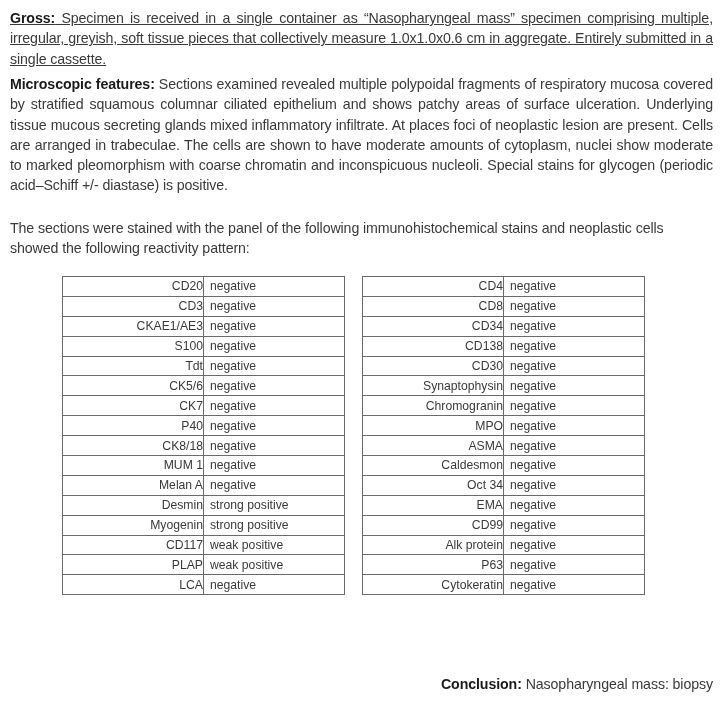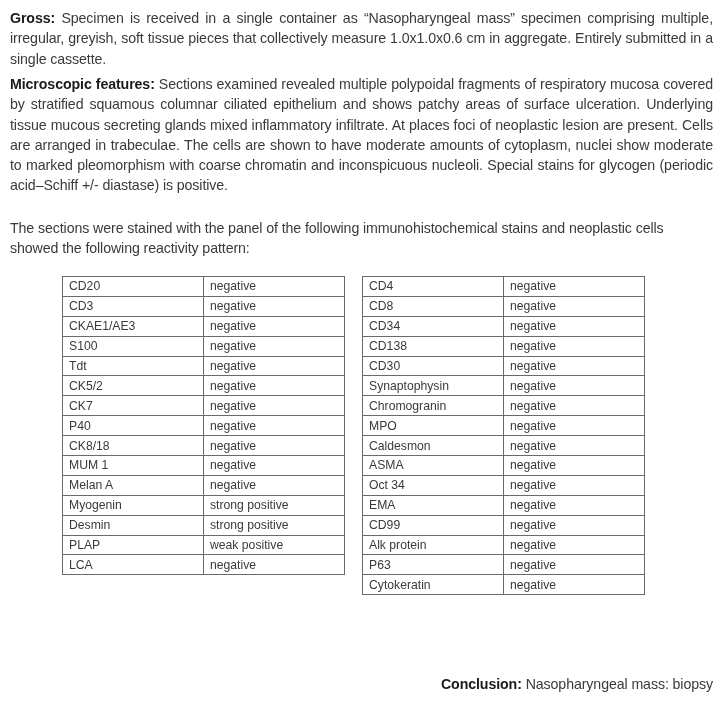--- a/index.html
+++ b/index.html
@@ -1,27 +1,27 @@
 <!DOCTYPE html>
 <html><head>
 <meta charset="utf-8">
 <style>
   html, body { margin: 0; padding: 0; background: #ffffff; }
   body { width: 723px; height: 725px; position: relative; overflow: hidden;
          font-family: "Liberation Sans", "DejaVu Sans", sans-serif; color: #3a3a3a; }
   .para { position: absolute; left: 10px; width: 703px; font-size: 14.2px; line-height: 20.3px;
           text-align: justify; letter-spacing: -0.1px; }
   .para b { color: #1a1a1a; font-weight: bold; }
-  #gross { top: 8px; }
+  #gross { top: 8px; text-decoration: underline; }
   #micro { top: 74px; }
   #intro { top: 218px; text-align: left; }
   #conclusion { top: 674px; text-align: right; }
   table.ihc { position: absolute; border-collapse: collapse; font-size: 12.2px; color: #3a3a3a; }
   table.ihc td { border: 1.3px solid #6a6a6a; height: 18.9px; padding: 0 0 0 6px; line-height: 18px; white-space: nowrap; }
-  table.ihc td.marker { width: 134px; }
+  table.ihc td.marker { width: 134px; text-align: right; }
   table.ihc td.result { width: 134px; }
   #table-left { left: 62px; top: 276px; }
   #table-right { left: 362px; top: 276px; padding-left: 40px; }
 </style>
 </head>
 <body>
 
 <div class="para" id="gross"><b>Gross:</b><span> Specimen is received in a single container as “Nasopharyngeal mass” specimen comprising multiple, irregular, greyish, soft tissue pieces that collectively measure 1.0x1.0x0.6 cm in aggregate. Entirely submitted in a single cassette.</span></div>
 
 <div class="para" id="micro"><b>Microscopic features:</b><span> Sections examined revealed multiple polypoidal fragments of respiratory mucosa covered by stratified squamous columnar ciliated epithelium and shows patchy areas of surface ulceration. Underlying tissue mucous secreting glands mixed inflammatory infiltrate. At places foci of neoplastic lesion are present. Cells are arranged in trabeculae. The cells are shown to have moderate amounts of cytoplasm, nuclei show moderate to marked pleomorphism with coarse chromatin and inconspicuous nucleoli. Special stains for glycogen (periodic acid–Schiff +/- diastase) is positive.</span></div>
@@ -44,21 +44,21 @@
       </tr>
       <tr>
         <td class="marker">S100</td>
         <td class="result">negative</td>
       </tr>
       <tr>
         <td class="marker">Tdt</td>
         <td class="result">negative</td>
       </tr>
       <tr>
-        <td class="marker">CK5/2</td>
+        <td class="marker">CK5/6</td>
         <td class="result">negative</td>
       </tr>
       <tr>
         <td class="marker">CK7</td>
         <td class="result">negative</td>
       </tr>
       <tr>
         <td class="marker">P40</td>
         <td class="result">negative</td>
       </tr>
@@ -68,26 +68,30 @@
       </tr>
       <tr>
         <td class="marker">MUM 1</td>
         <td class="result">negative</td>
       </tr>
       <tr>
         <td class="marker">Melan A</td>
         <td class="result">negative</td>
       </tr>
       <tr>
+        <td class="marker">Desmin</td>
+        <td class="result">strong positive</td>
+      </tr>
+      <tr>
         <td class="marker">Myogenin</td>
         <td class="result">strong positive</td>
       </tr>
       <tr>
-        <td class="marker">Desmin</td>
-        <td class="result">strong positive</td>
+        <td class="marker">CD117</td>
+        <td class="result">weak positive</td>
       </tr>
       <tr>
         <td class="marker">PLAP</td>
         <td class="result">weak positive</td>
       </tr>
       <tr>
         <td class="marker">LCA</td>
         <td class="result">negative</td>
       </tr>
     </tbody>
@@ -121,25 +125,25 @@
       </tr>
       <tr>
         <td class="marker">Chromogranin</td>
         <td class="result">negative</td>
       </tr>
       <tr>
         <td class="marker">MPO</td>
         <td class="result">negative</td>
       </tr>
       <tr>
-        <td class="marker">Caldesmon</td>
+        <td class="marker">ASMA</td>
         <td class="result">negative</td>
       </tr>
       <tr>
-        <td class="marker">ASMA</td>
+        <td class="marker">Caldesmon</td>
         <td class="result">negative</td>
       </tr>
       <tr>
         <td class="marker">Oct 34</td>
         <td class="result">negative</td>
       </tr>
       <tr>
         <td class="marker">EMA</td>
         <td class="result">negative</td>
       </tr>

